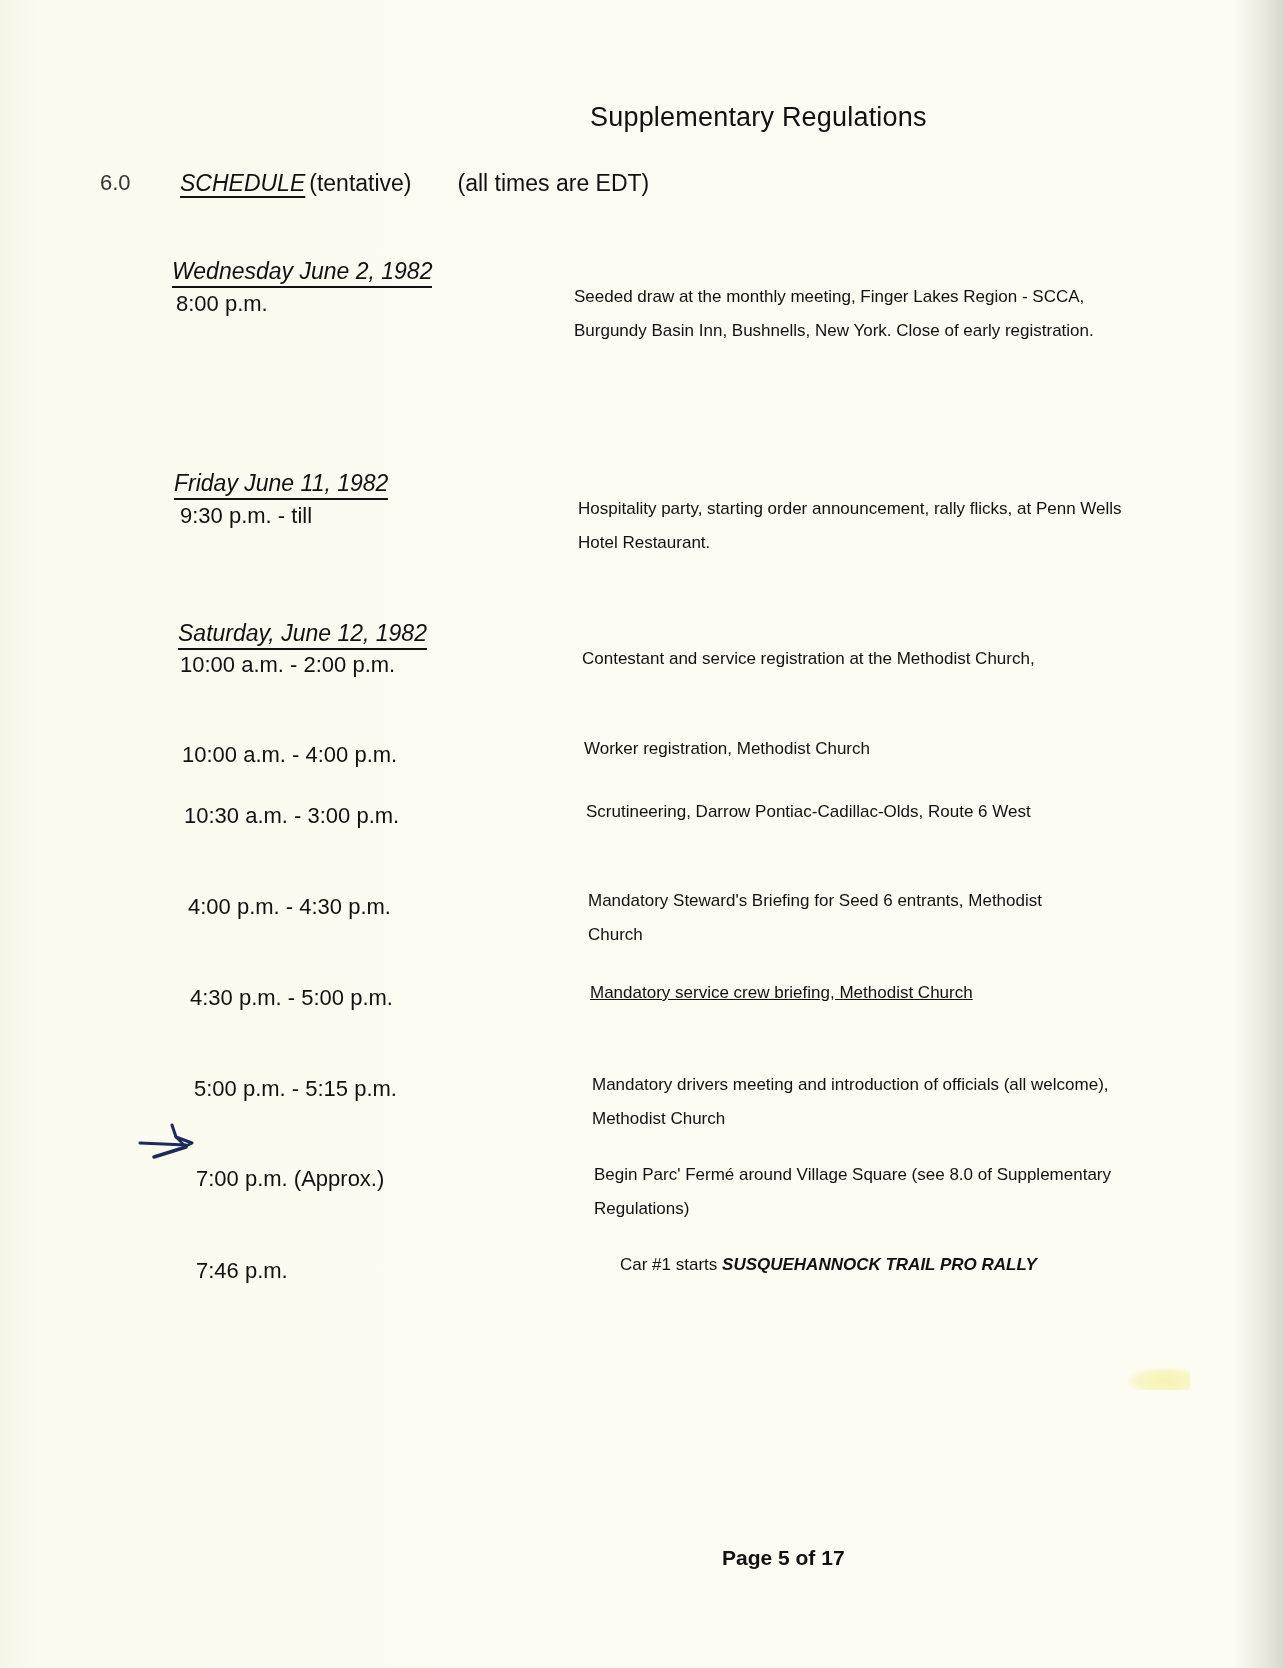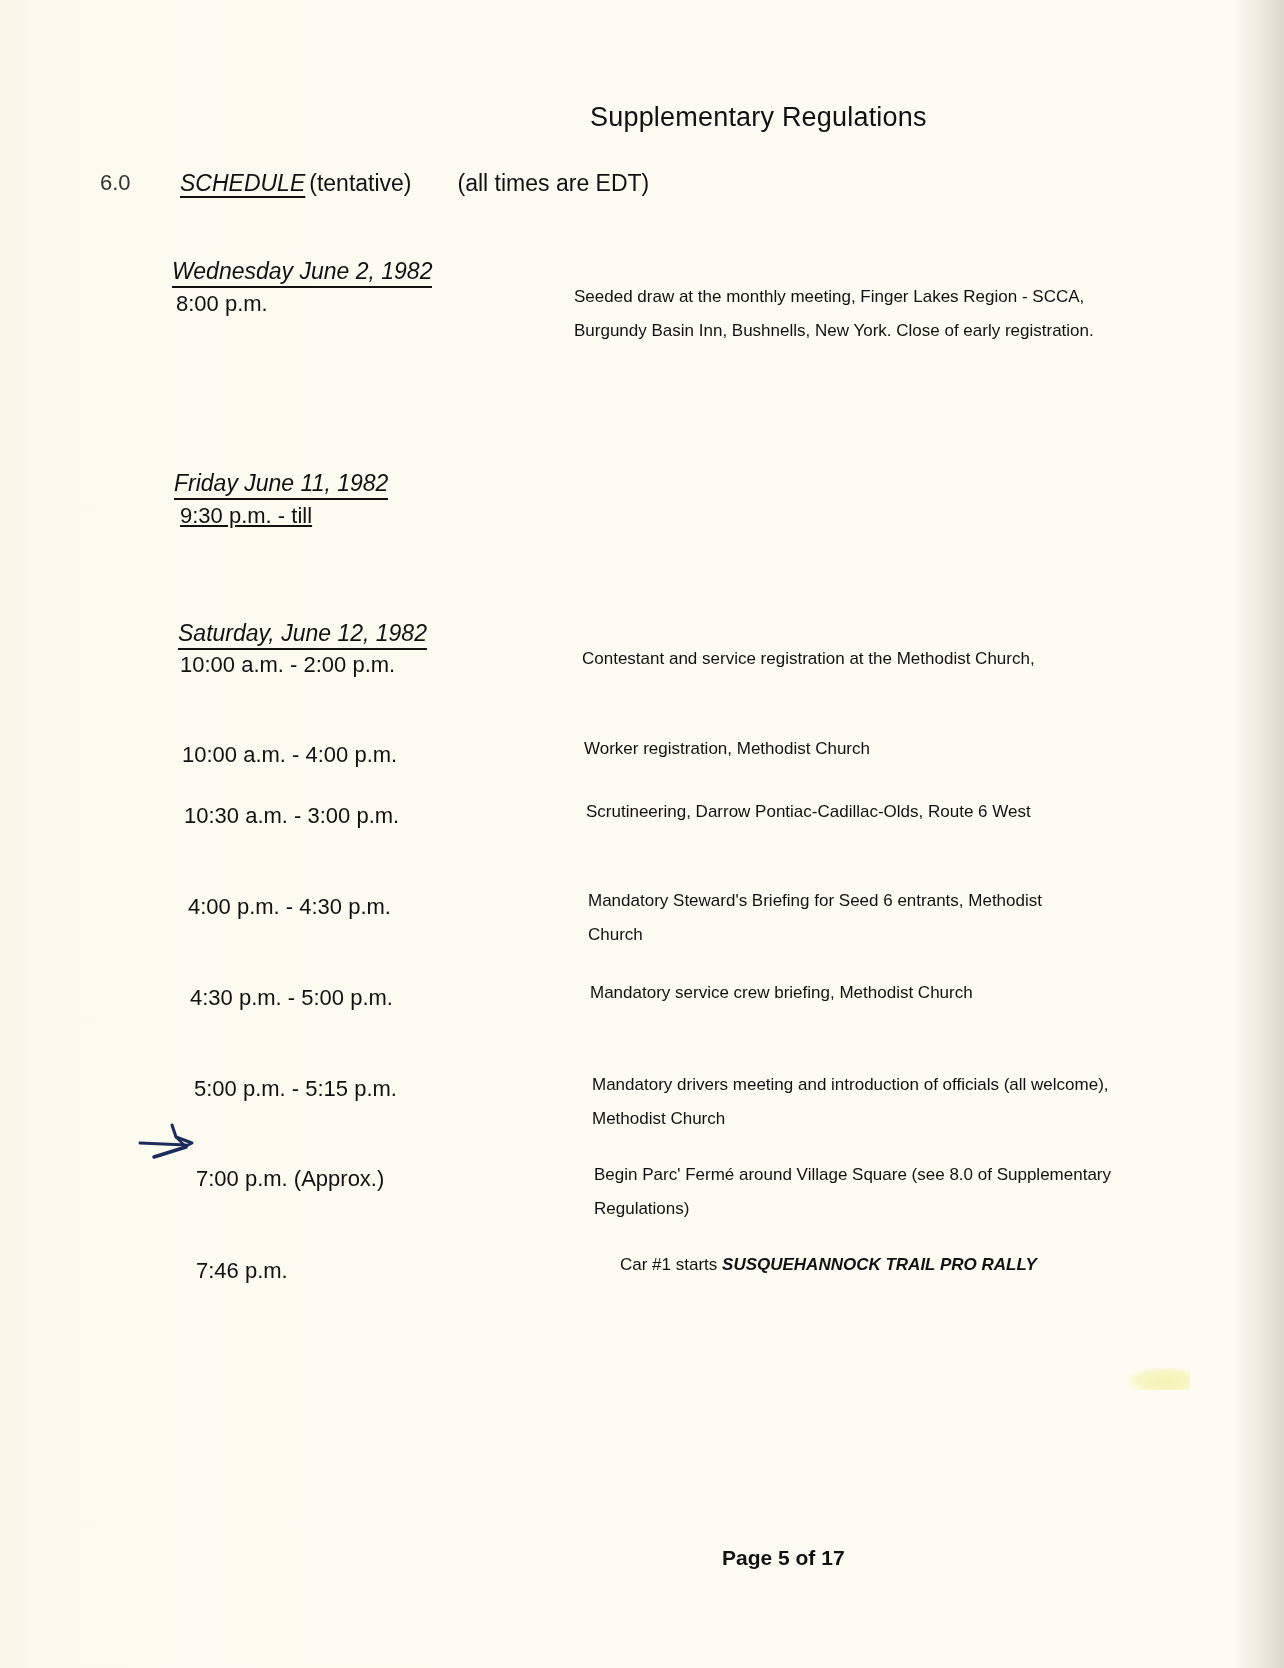--- a/index.html
+++ b/index.html
@@ -55,37 +55,38 @@
     <span class="sched">SCHEDULE</span>
     <span class="tent">(tentative)</span>
     <span class="tz">(all times are EDT)</span>
   </div>
 
   <div class="day" style="left:172px; top:258px;">Wednesday June 2, 1982</div>
   <div class="time" style="left:176px; top:291px;">8:00 p.m.</div>
   <div class="desc" style="left:574px; top:280px; width:540px;">Seeded draw at the monthly meeting, Finger Lakes Region - SCCA, Burgundy Basin Inn, Bushnells, New York.  Close of early registration.</div>
 
   <div class="day" style="left:174px; top:470px;">Friday June 11, 1982</div>
-  <div class="time" style="left:180px; top:503px;text-decoration:underline;">9:30 p.m. - till</div>
+  <div class="time" style="left:180px; top:503px;">9:30 p.m. - till</div>
+  <div class="desc" style="left:578px; top:492px; width:580px;">Hospitality party, starting order announcement, rally flicks, at Penn Wells Hotel Restaurant.</div>
 
   <div class="day" style="left:178px; top:620px;">Saturday, June 12, 1982</div>
   <div class="time" style="left:180px; top:652px;">10:00 a.m. - 2:00 p.m.</div>
   <div class="desc" style="left:582px; top:642px; width:500px;">Contestant and service registration at the Methodist Church,</div>
 
   <div class="time" style="left:182px; top:742px;">10:00 a.m. - 4:00 p.m.</div>
   <div class="desc" style="left:584px; top:732px; width:560px;">Worker registration, Methodist Church</div>
 
   <div class="time" style="left:184px; top:803px;">10:30 a.m. - 3:00 p.m.</div>
   <div class="desc" style="left:586px; top:795px; width:530px;">Scrutineering, Darrow Pontiac-Cadillac-Olds, Route 6 West</div>
 
   <div class="time" style="left:188px; top:894px;">4:00 p.m. - 4:30 p.m.</div>
   <div class="desc" style="left:588px; top:884px; width:490px;">Mandatory Steward's Briefing for Seed 6 entrants, Methodist Church</div>
 
   <div class="time" style="left:190px; top:985px;">4:30 p.m. - 5:00 p.m.</div>
-  <div class="desc" style="left:590px; top:976px; width:520px;">Mandatory service crew briefing, Methodist Church</div>
+  <div class="desc" style="left:590px; top:976px; width:520px;text-decoration:underline;">Mandatory service crew briefing, Methodist Church</div>
 
   <div class="mark">
     <svg width="58" height="46" viewBox="0 0 58 46">
       <path d="M2 20 L48 22" stroke="#1d2a5c" stroke-width="3" fill="none" stroke-linecap="round"></path>
       <path d="M34 2 L38 14 L54 20 L46 24" stroke="#1d2a5c" stroke-width="3" fill="none" stroke-linecap="round" stroke-linejoin="round"></path>
       <path d="M48 24 L16 34" stroke="#1d2a5c" stroke-width="3.5" fill="none" stroke-linecap="round"></path>
       <path d="M38 14 L46 22" stroke="#1d2a5c" stroke-width="2.5" fill="none" stroke-linecap="round"></path>
     </svg>
   </div>
   <div class="time" style="left:194px; top:1076px;">5:00 p.m. - 5:15 p.m.</div>

